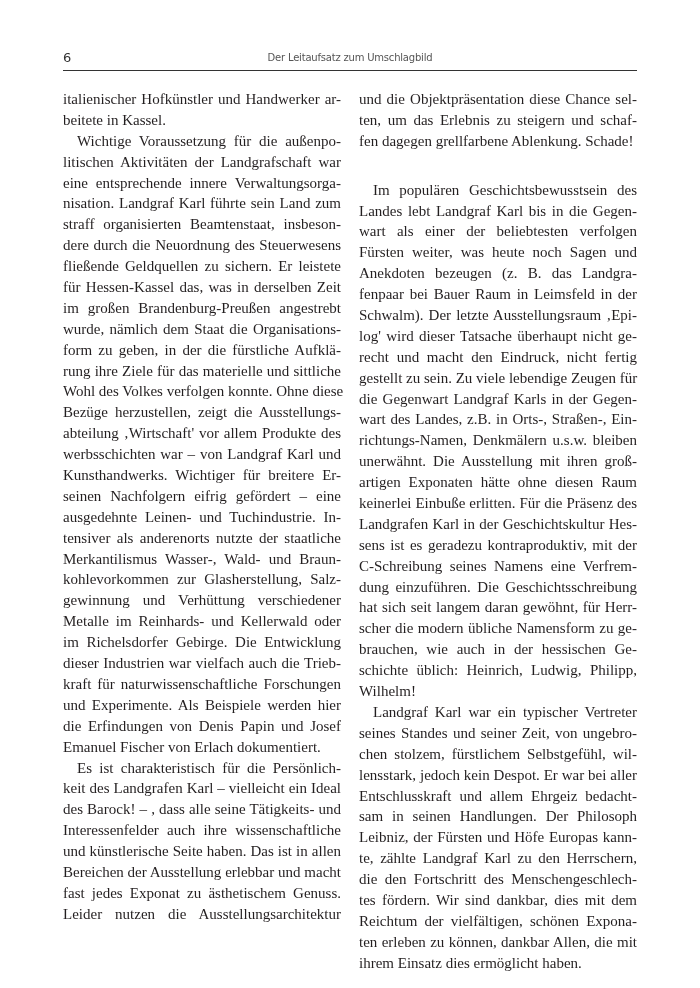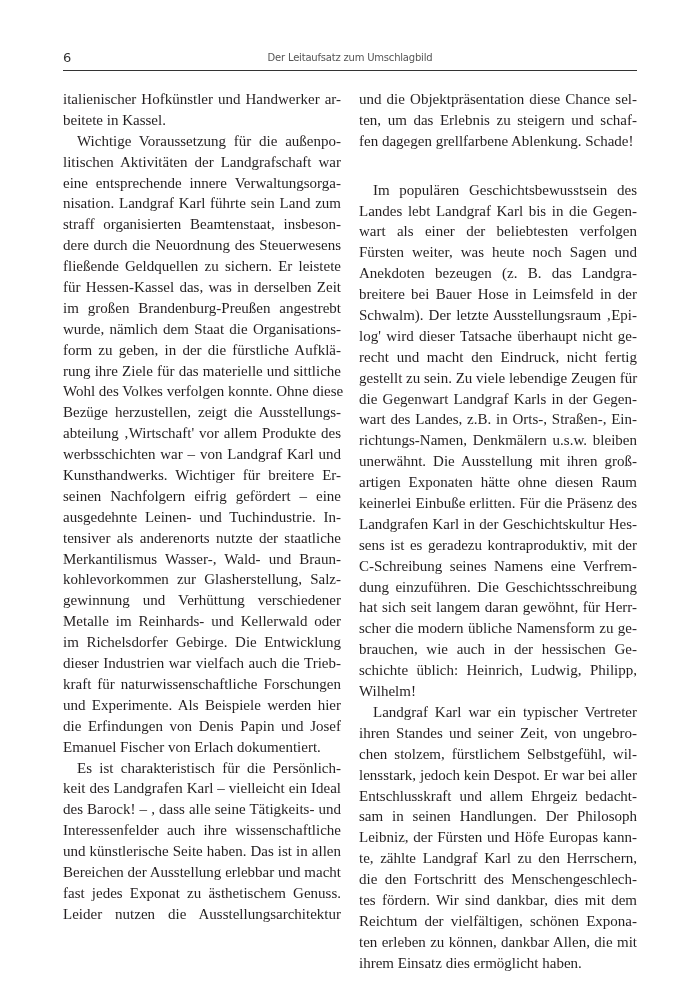--- a/index.html
+++ b/index.html
@@ -80,21 +80,21 @@
         <span class="line">und die Objektpräsentation diese Chance sel-</span>
         <span class="line">ten, um das Erlebnis zu steigern und schaf-</span>
         <span class="line last">fen dagegen grellfarbene Ablenkung. Schade!</span>
       </div>
       <div class="para indent" style="text-indent: 0px;">
         <span class="line" style="padding-left: 14px; margin-top: 28px;">Im populären Geschichtsbewusstsein des</span>
         <span class="line">Landes lebt Landgraf Karl bis in die Gegen-</span>
         <span class="line">wart als einer der beliebtesten verfolgen</span>
         <span class="line">Fürsten weiter, was heute noch Sagen und</span>
         <span class="line">Anekdoten bezeugen (z. B. das Landgra-</span>
-        <span class="line">breitere bei Bauer Hose in Leimsfeld in der</span>
+        <span class="line">fenpaar bei Bauer Raum in Leimsfeld in der</span>
         <span class="line">Schwalm). Der letzte Ausstellungsraum ‚Epi-</span>
         <span class="line">log' wird dieser Tatsache überhaupt nicht ge-</span>
         <span class="line">recht und macht den Eindruck, nicht fertig</span>
         <span class="line">gestellt zu sein. Zu viele lebendige Zeugen für</span>
         <span class="line">die Gegenwart Landgraf Karls in der Gegen-</span>
         <span class="line">wart des Landes, z.B. in Orts-, Straßen-, Ein-</span>
         <span class="line">richtungs-Namen, Denkmälern u.s.w. bleiben</span>
         <span class="line">unerwähnt. Die Ausstellung mit ihren groß-</span>
         <span class="line">artigen Exponaten hätte ohne diesen Raum</span>
         <span class="line">keinerlei Einbuße erlitten. Für die Präsenz des</span>
@@ -103,21 +103,21 @@
         <span class="line">C-Schreibung seines Namens eine Verfrem-</span>
         <span class="line">dung einzuführen. Die Geschichtsschreibung</span>
         <span class="line">hat sich seit langem daran gewöhnt, für Herr-</span>
         <span class="line">scher die modern übliche Namensform zu ge-</span>
         <span class="line">brauchen, wie auch in der hessischen Ge-</span>
         <span class="line">schichte üblich: Heinrich, Ludwig, Philipp,</span>
         <span class="line last">Wilhelm!</span>
       </div>
       <div class="para indent" style="text-indent: 0px;">
         <span class="line" style="padding-left: 14px;">Landgraf Karl war ein typischer Vertreter</span>
-        <span class="line">ihren Standes und seiner Zeit, von ungebro-</span>
+        <span class="line">seines Standes und seiner Zeit, von ungebro-</span>
         <span class="line">chen stolzem, fürstlichem Selbstgefühl, wil-</span>
         <span class="line">lensstark, jedoch kein Despot. Er war bei aller</span>
         <span class="line">Entschlusskraft und allem Ehrgeiz bedacht-</span>
         <span class="line">sam in seinen Handlungen. Der Philosoph</span>
         <span class="line">Leibniz, der Fürsten und Höfe Europas kann-</span>
         <span class="line">te, zählte Landgraf Karl zu den Herrschern,</span>
         <span class="line">die den Fortschritt des Menschengeschlech-</span>
         <span class="line">tes fördern. Wir sind dankbar, dies mit dem</span>
         <span class="line">Reichtum der vielfältigen, schönen Expona-</span>
         <span class="line">ten erleben zu können, dankbar Allen, die mit</span>

